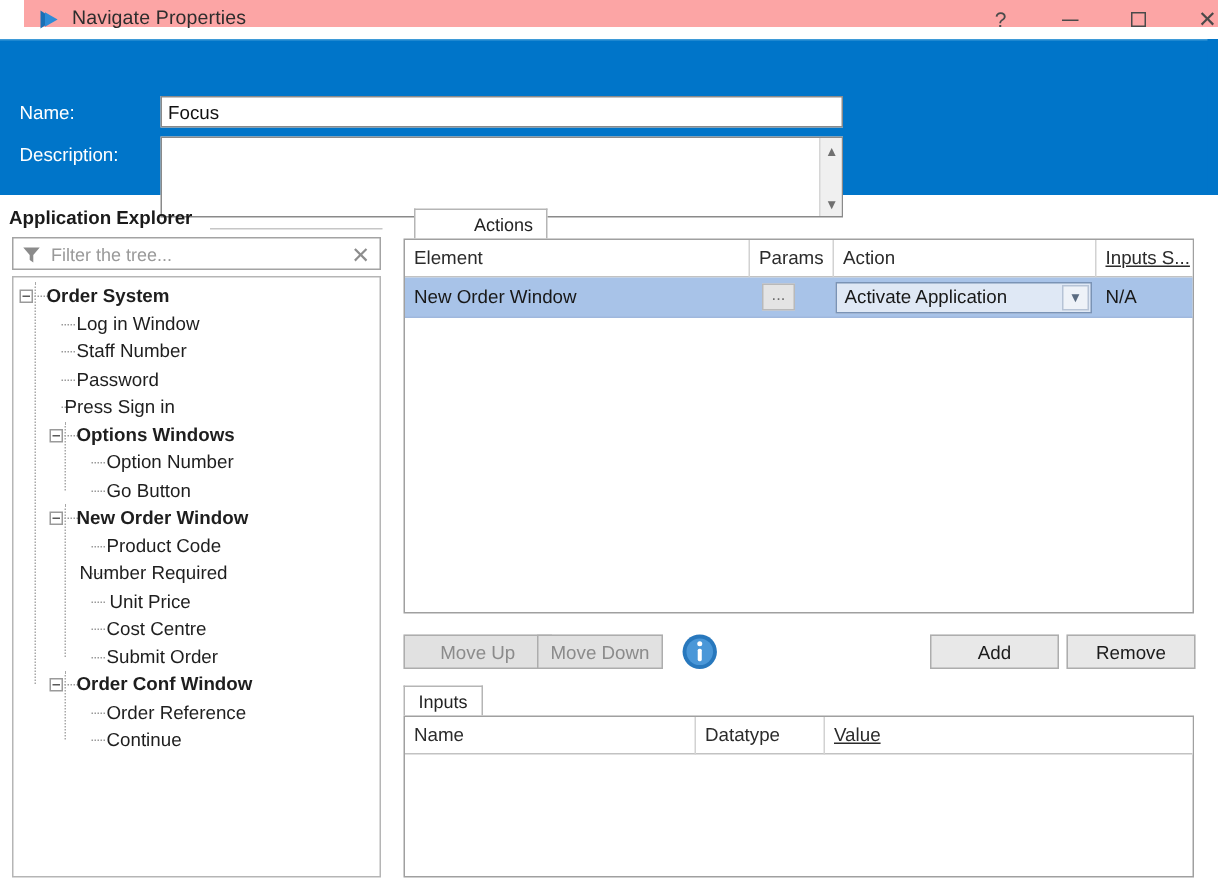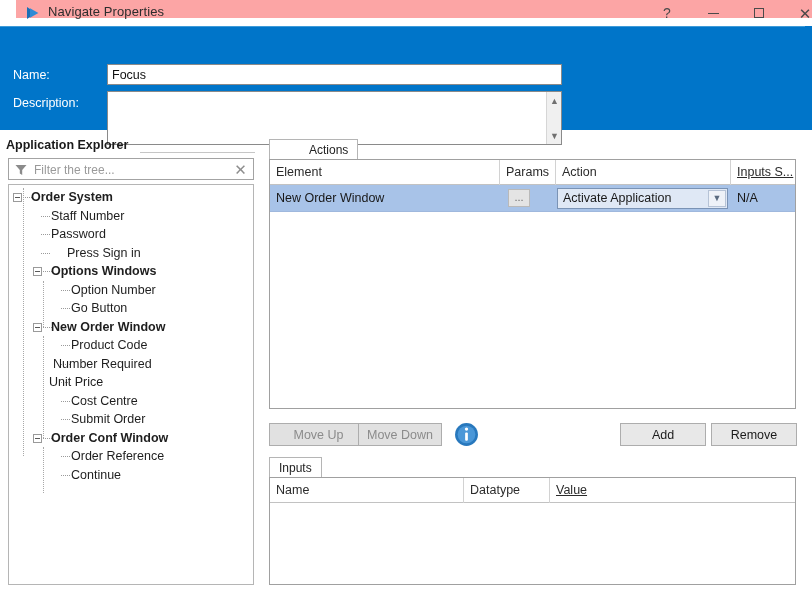--- a/index.html
+++ b/index.html
@@ -138,21 +138,21 @@
     border-left: 1px dotted #a8a8a8;
   }
 
   
   .tab {
     position: absolute; height: 20px;
     background: #ffffff; border: 1px solid #b5b5b5; border-bottom: none;
     font-size: 12px; color: #232323;
     display: flex; align-items: center; padding: 0 9px;
   }
-  .tab-actions { left: 269px; top: 139px; padding-left: 39px; }
+  .tab-actions { left: 276px; top: 139px; padding-left: 39px; }
   .tab-inputs  { left: 269px; top: 457px; }
 
   .gridbox {
     position: absolute; background: #ffffff; border: 1px solid #a0a0a0;
   }
   .grid-actions { left: 269px; top: 159px; width: 527px; height: 250px; }
   .grid-inputs  { left: 269px; top: 477px; width: 527px; height: 108px; }
 
   .ghead {
     position: relative; height: 25px; background: #ffffff;
@@ -256,30 +256,31 @@
     <svg class="filter-icon" viewBox="0 0 12 12">
       <path d="M0.5 1 L11.5 1 L7.2 6 L7.2 11 L4.8 9.4 L4.8 6 Z" fill="#8b8b8b"></path>
     </svg>
     <input class="filter-input" type="text" placeholder="Filter the tree..." style="">
     <div class="filter-clear">✕</div>
   </div>
 
   <div class="treebox">
     <div class="tree" id="tree-root">
         <div class="tnode bold"><span class="expander" style="left: 4px;"></span><span class="elbow" style="left: 14px;"></span><span class="tlabel" style="margin-left: 22px;">Order System</span></div>
+        <div class="tnode"><span class="elbow" style="left: 32px;"></span><span class="tlabel" style="margin-left: 42px;">Log in Window</span></div>
         <div class="tnode"><span class="elbow" style="left: 32px;"></span><span class="tlabel" style="margin-left: 42px;">Staff Number</span></div>
         <div class="tnode"><span class="elbow" style="left: 32px;"></span><span class="tlabel" style="margin-left: 42px;">Password</span></div>
-        <div class="tnode"><span class="elbow" style="left: 32px;"></span><span class="tlabel" style="margin-left: 58px;">Press Sign in</span></div>
+        <div class="tnode"><span class="elbow" style="left: 32px;"></span><span class="tlabel" style="margin-left: 34px;">Press Sign in</span></div>
         <div class="tnode bold"><span class="expander" style="left: 24px;"></span><span class="elbow" style="left: 34px;"></span><span class="tlabel" style="margin-left: 42px;">Options Windows</span></div>
         <div class="tnode"><span class="elbow" style="left: 52px;"></span><span class="tlabel" style="margin-left: 62px;">Option Number</span></div>
         <div class="tnode"><span class="elbow" style="left: 52px;"></span><span class="tlabel" style="margin-left: 62px;">Go Button</span></div>
         <div class="tnode bold"><span class="expander" style="left: 24px;"></span><span class="elbow" style="left: 34px;"></span><span class="tlabel" style="margin-left: 42px;">New Order Window</span></div>
         <div class="tnode"><span class="elbow" style="left: 52px;"></span><span class="tlabel" style="margin-left: 62px;">Product Code</span></div>
         <div class="tnode"><span class="elbow" style="left: 52px;"></span><span class="tlabel" style="margin-left: 44px;">Number Required</span></div>
-        <div class="tnode"><span class="elbow" style="left: 52px;"></span><span class="tlabel" style="margin-left: 40px;">Unit Price</span></div>
+        <div class="tnode"><span class="elbow" style="left: 52px;"></span><span class="tlabel" style="margin-left: 64px;">Unit Price</span></div>
         <div class="tnode"><span class="elbow" style="left: 52px;"></span><span class="tlabel" style="margin-left: 62px;">Cost Centre</span></div>
         <div class="tnode"><span class="elbow" style="left: 52px;"></span><span class="tlabel" style="margin-left: 62px;">Submit Order</span></div>
         <div class="tnode bold"><span class="expander" style="left: 24px;"></span><span class="elbow" style="left: 34px;"></span><span class="tlabel" style="margin-left: 42px;">Order Conf Window</span></div>
         <div class="tnode"><span class="elbow" style="left: 52px;"></span><span class="tlabel" style="margin-left: 62px;">Order Reference</span></div>
         <div class="tnode"><span class="elbow" style="left: 52px;"></span><span class="tlabel" style="margin-left: 62px;">Continue</span></div>
         <span class="vline" style="left: 14px; top: 3px; height: 268px;"></span>
         <span class="vline" style="left: 34px; top: 95.5px; height: 46px;"></span>
         <span class="vline" style="left: 34px; top: 151px; height: 101.5px;"></span>
         <span class="vline" style="left: 34px; top: 262px; height: 46px;"></span>
       </div>

